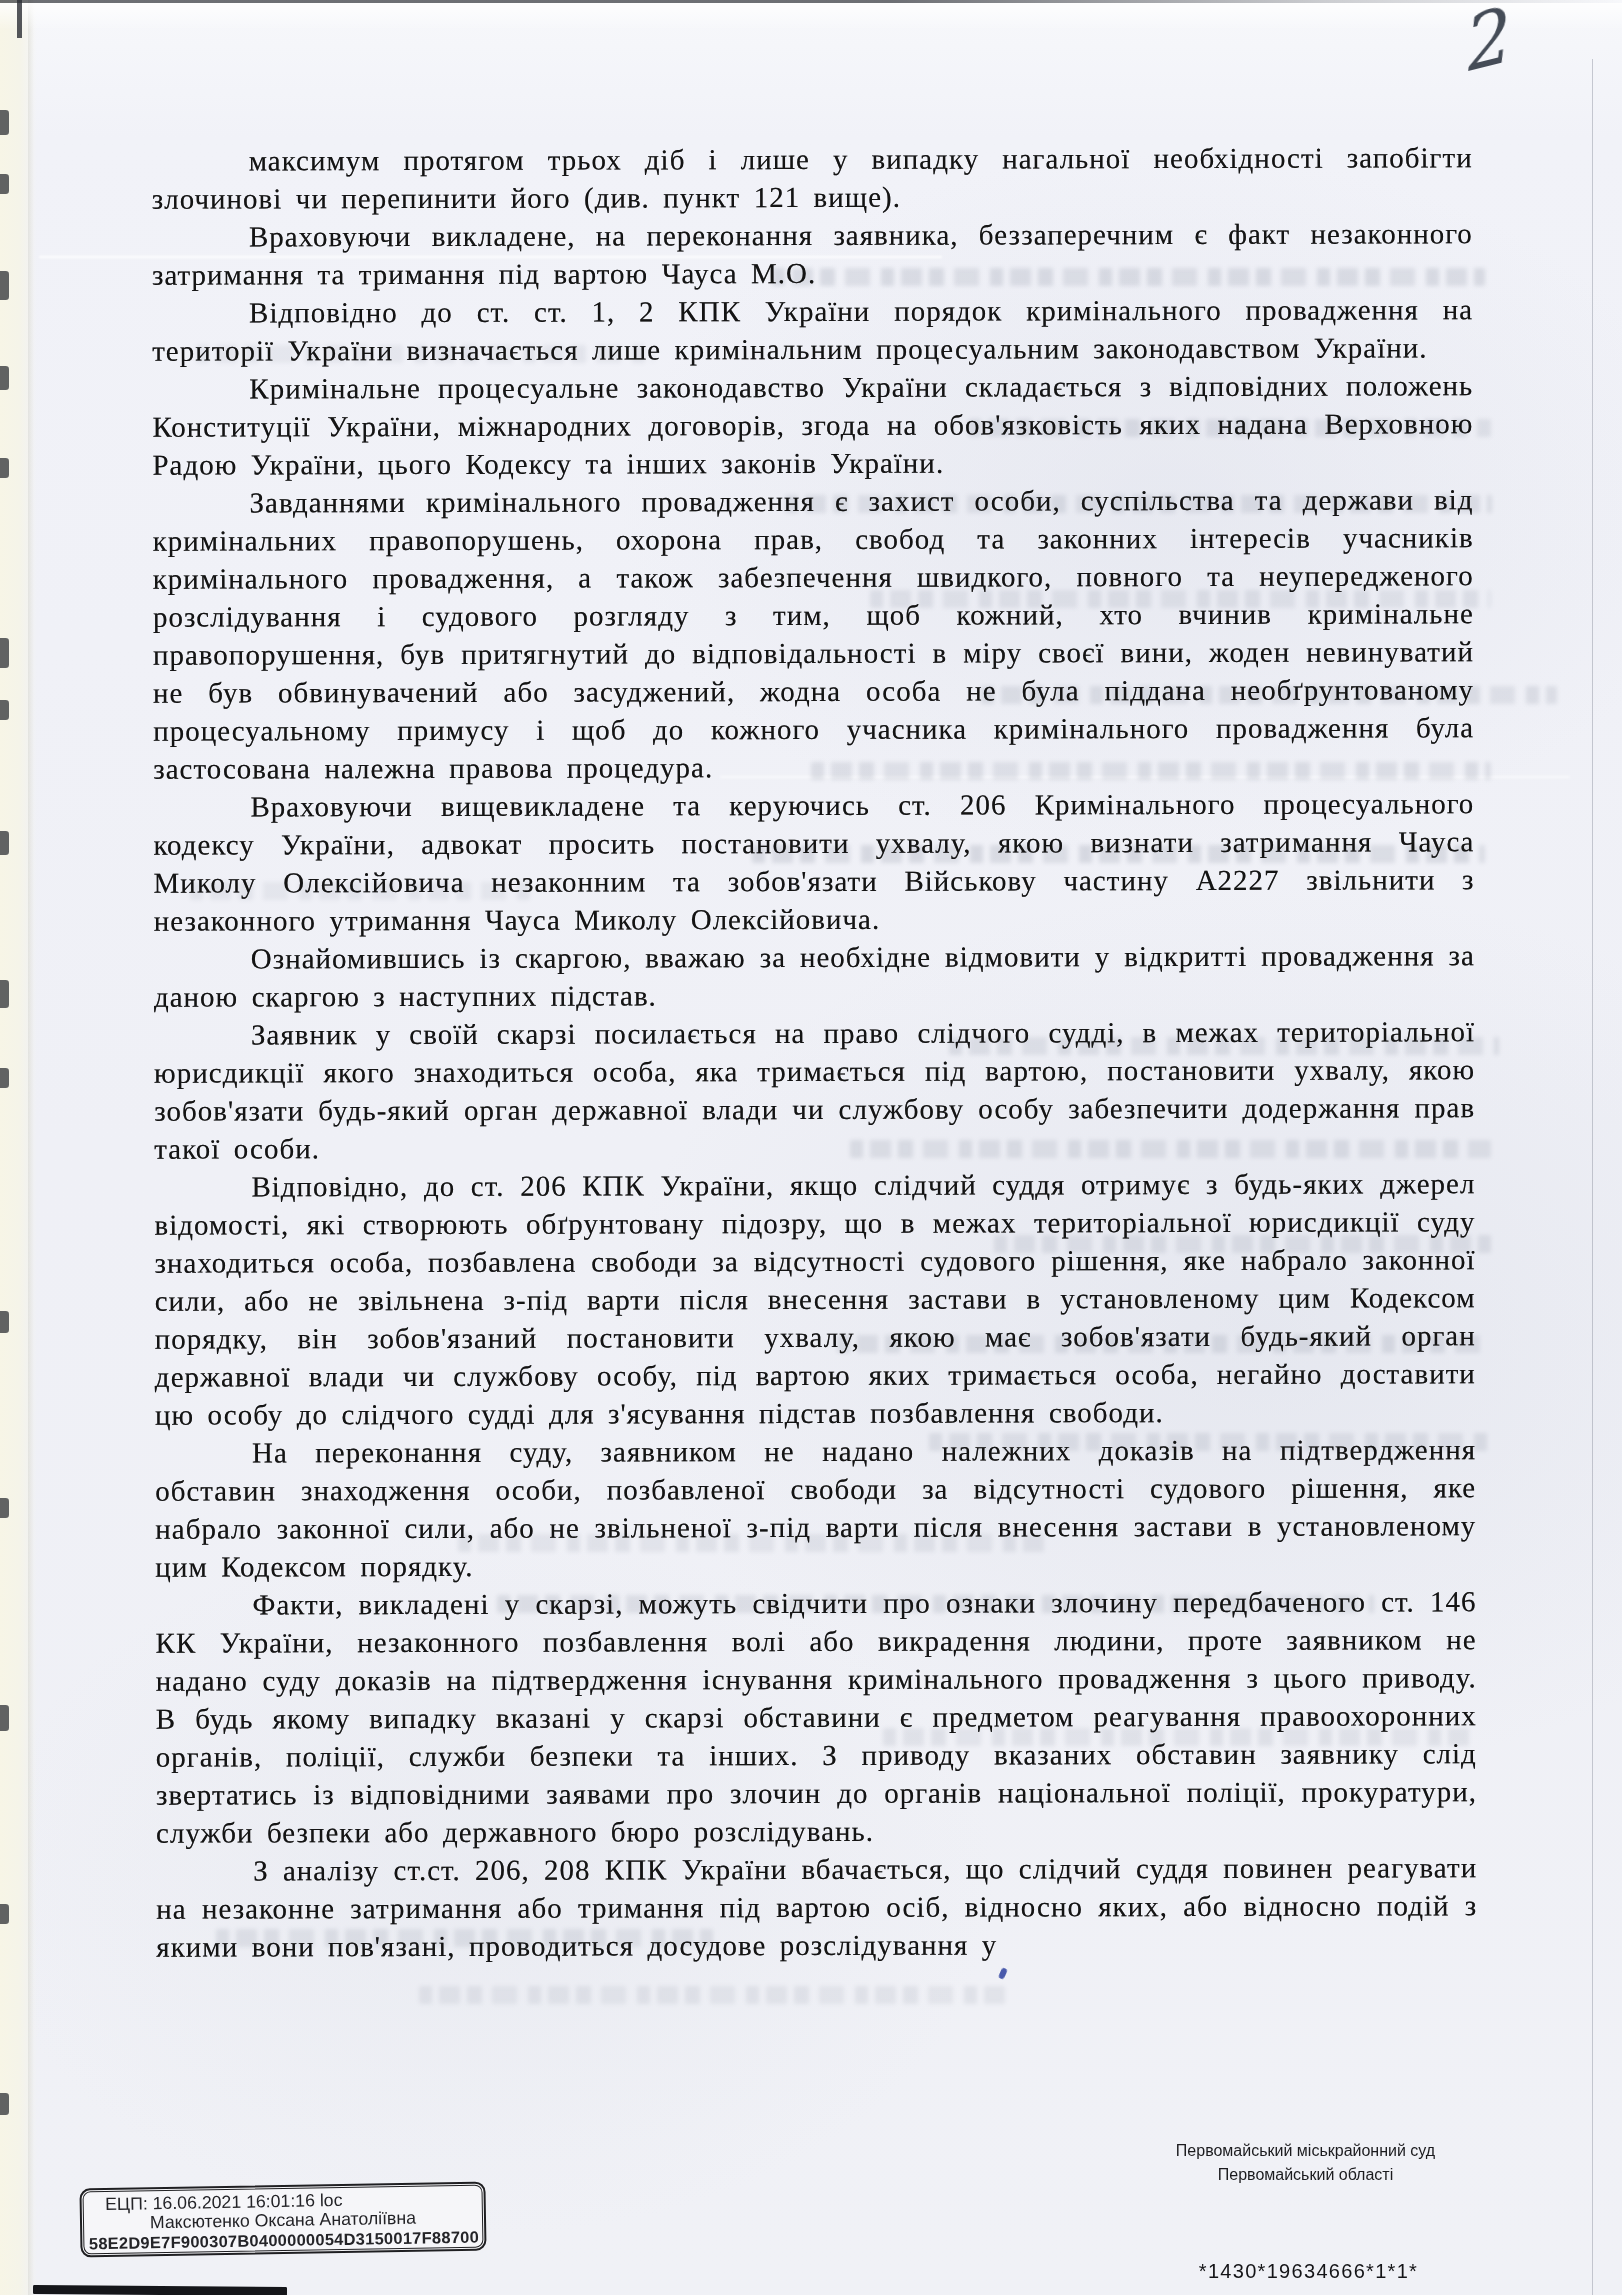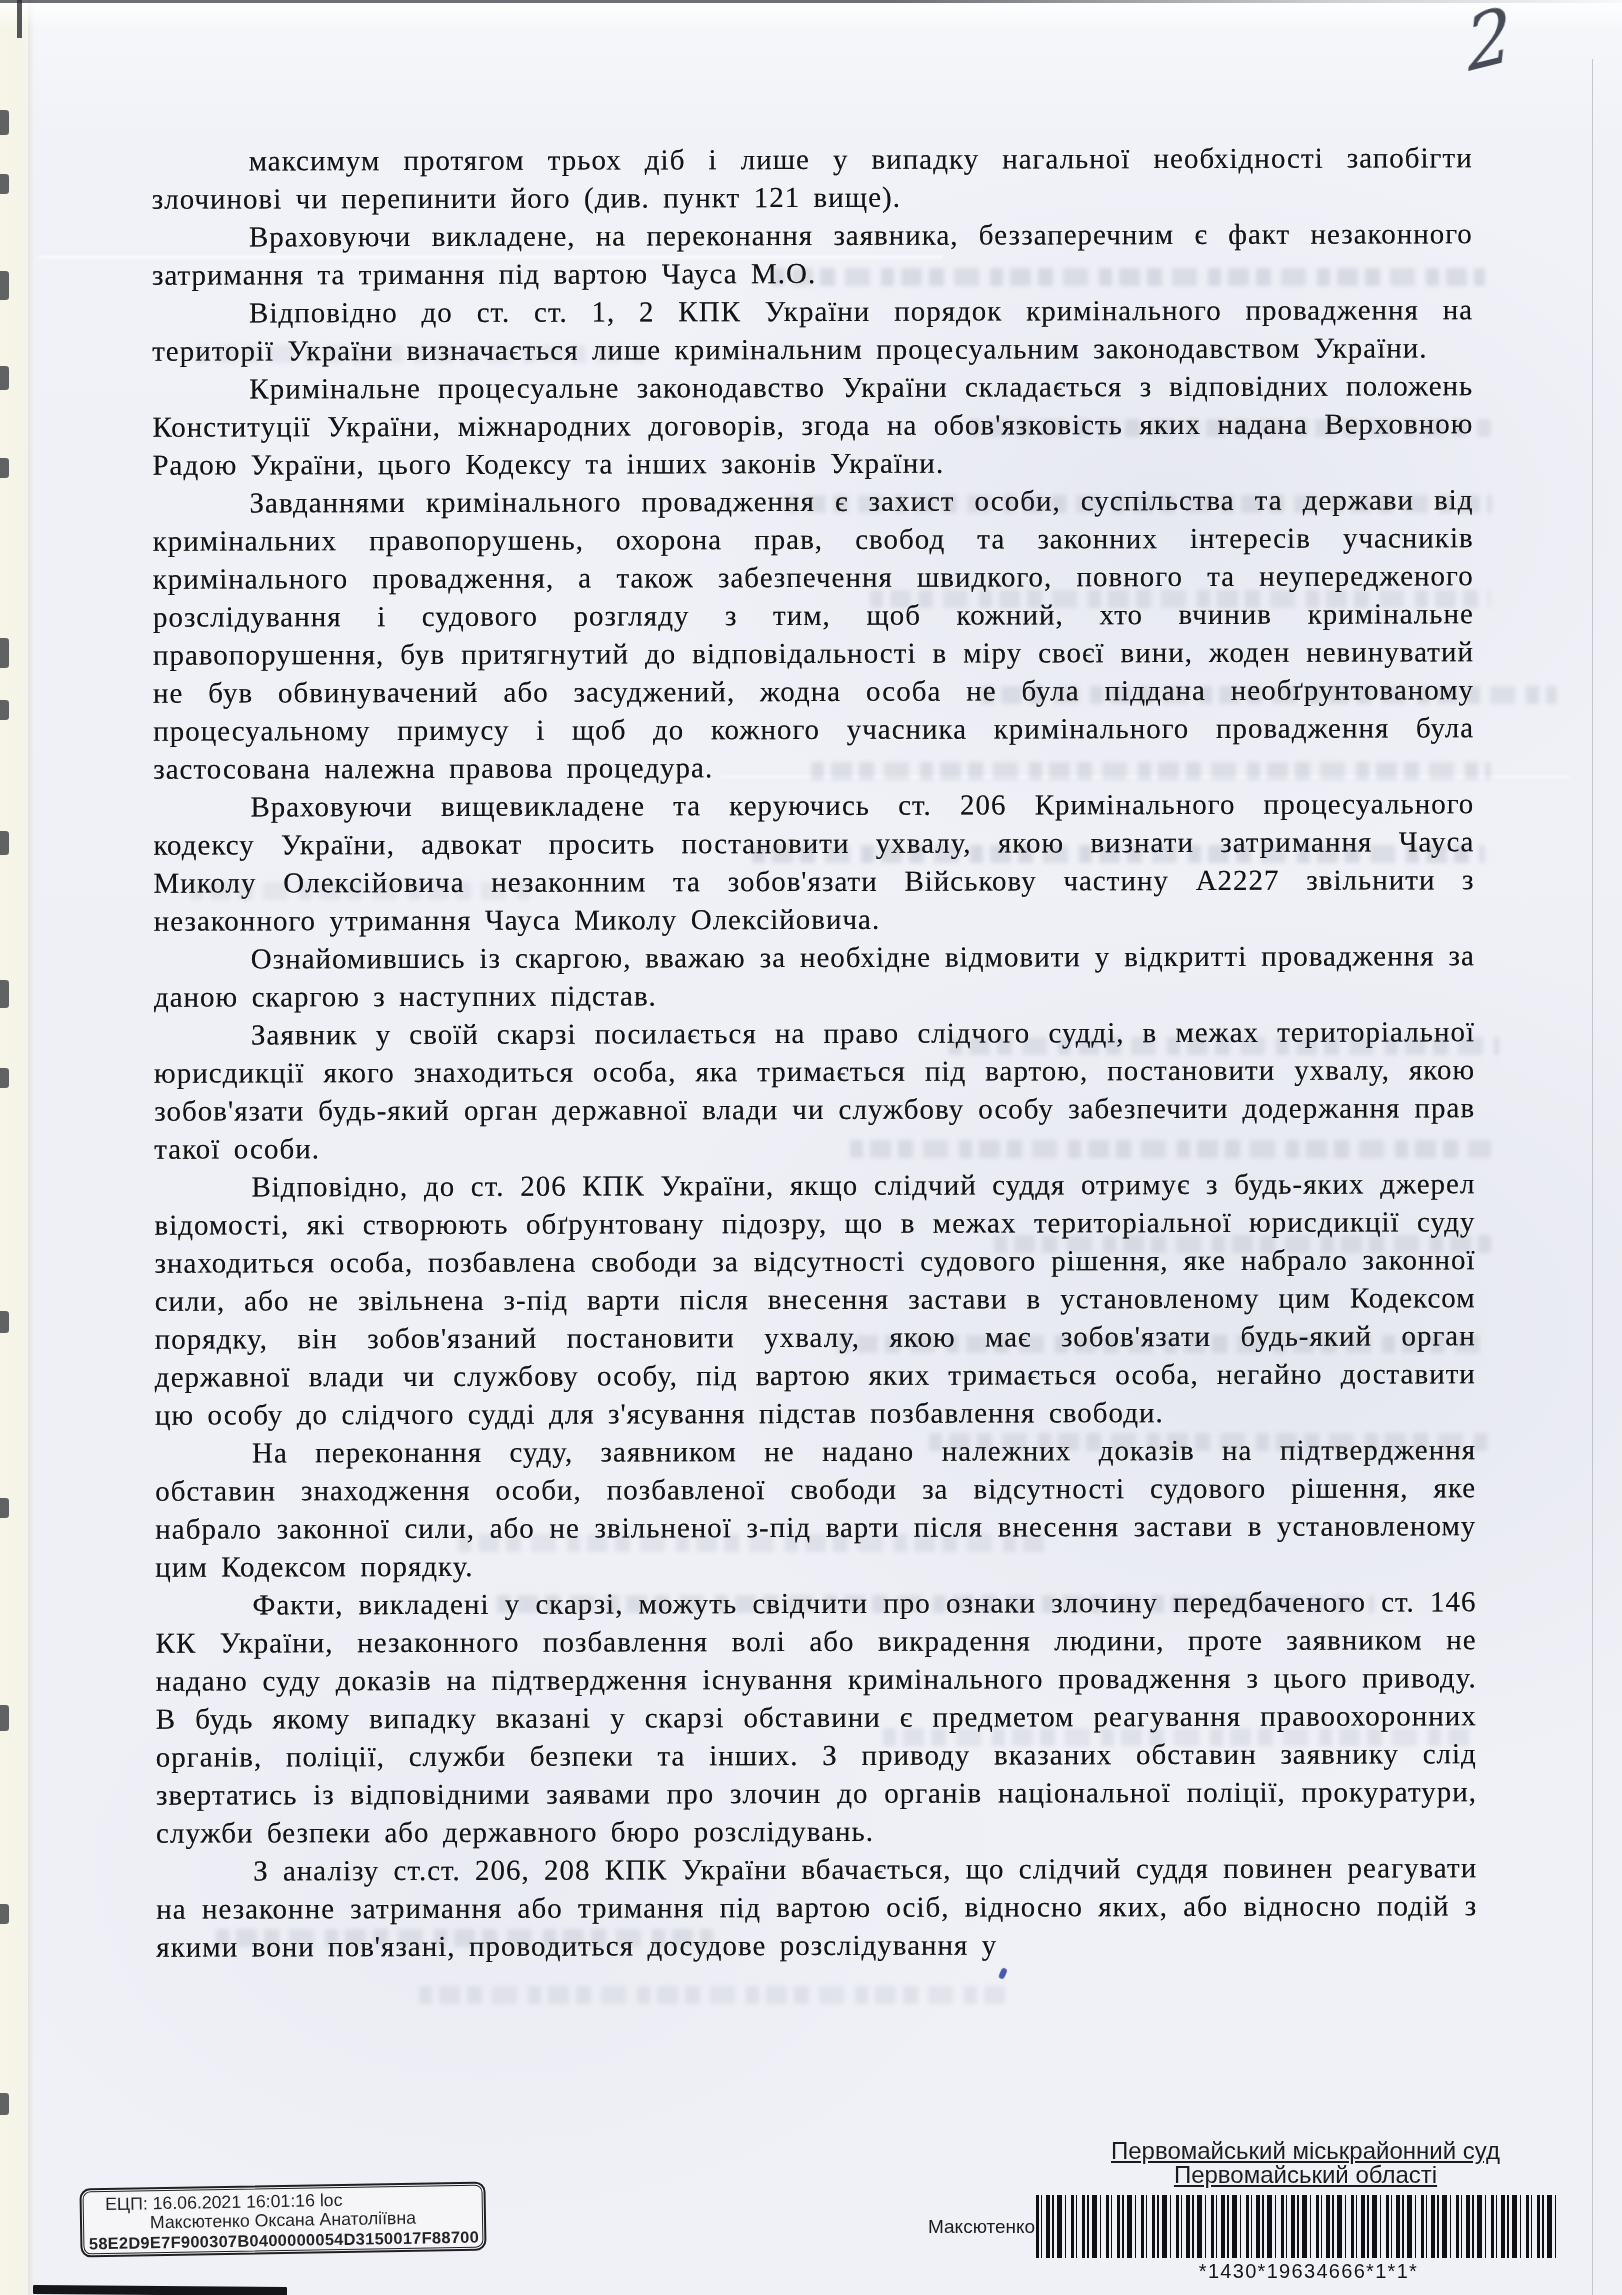--- a/index.html
+++ b/index.html
@@ -64,21 +64,21 @@
     background:rgba(250,250,252,.6);color:#242428;
     font-family:"Liberation Sans",sans-serif;box-sizing:border-box;}
   .stamp::before{content:"";position:absolute;inset:1.3px;border:1.3px solid #1f1f22;border-radius:7.9px;}
   .stamp-inner{position:relative;padding:4.6px 6.5px 0 6.5px;}
   .stamp-l1{font-size:17.7px;line-height:19.6px;margin-left:17px;text-align:left;}
   .stamp-l2{font-size:17.7px;line-height:19.6px;text-align:center;}
   .stamp-l3{font-size:16.4px;line-height:19.6px;text-align:center;font-weight:700;letter-spacing:0.3px;}
 
   
   .court{position:absolute;left:1021px;top:2139px;width:569px;text-align:center;
-    font-family:"Liberation Sans",sans-serif;font-size:24px;line-height:24px;color:#1b1b1e;text-decoration:underline;}
+    font-family:"Liberation Sans",sans-serif;font-size:16px;line-height:24px;color:#1b1b1e;}
   .barcode-row{position:absolute;left:928px;top:2195px;display:flex;align-items:center;}
   .signer{font-family:"Liberation Sans",sans-serif;font-size:19px;color:#1b1b1e;margin-right:1.3px;}
   .barcode{width:523px;height:63px;
     background:repeating-linear-gradient(90deg,
       #101013 0 2.6px, transparent 2.6px 4.6px,
       #101013 4.6px 5.9px, transparent 5.9px 10.5px,
       #101013 10.5px 14.4px, transparent 14.4px 16.4px,
       #101013 16.4px 17.7px, transparent 17.7px 21px,
       #101013 21px 26px, transparent 26px 29px,
       #101013 29px 30px, transparent 30px 35px);}
@@ -159,20 +159,16 @@
       <div class="stamp-l1">ЕЦП: 16.06.2021 16:01:16 loc</div>
       <div class="stamp-l2">Максютенко Оксана Анатоліївна</div>
       <div class="stamp-l3">58E2D9E7F900307B0400000054D3150017F88700</div>
     </div>
   </div>
 
   <div class="court">
     <div>Первомайський міськрайонний суд</div>
     <div>Первомайський області</div>
   </div>
-  <div class="barcode-row">
-    <span class="signer">Максютенко</span>
-    <div class="barcode"></div>
-  </div>
   <div class="barcode-caption">*1430*19634666*1*1*</div>
 
 </div>
 
 
 </body></html>

